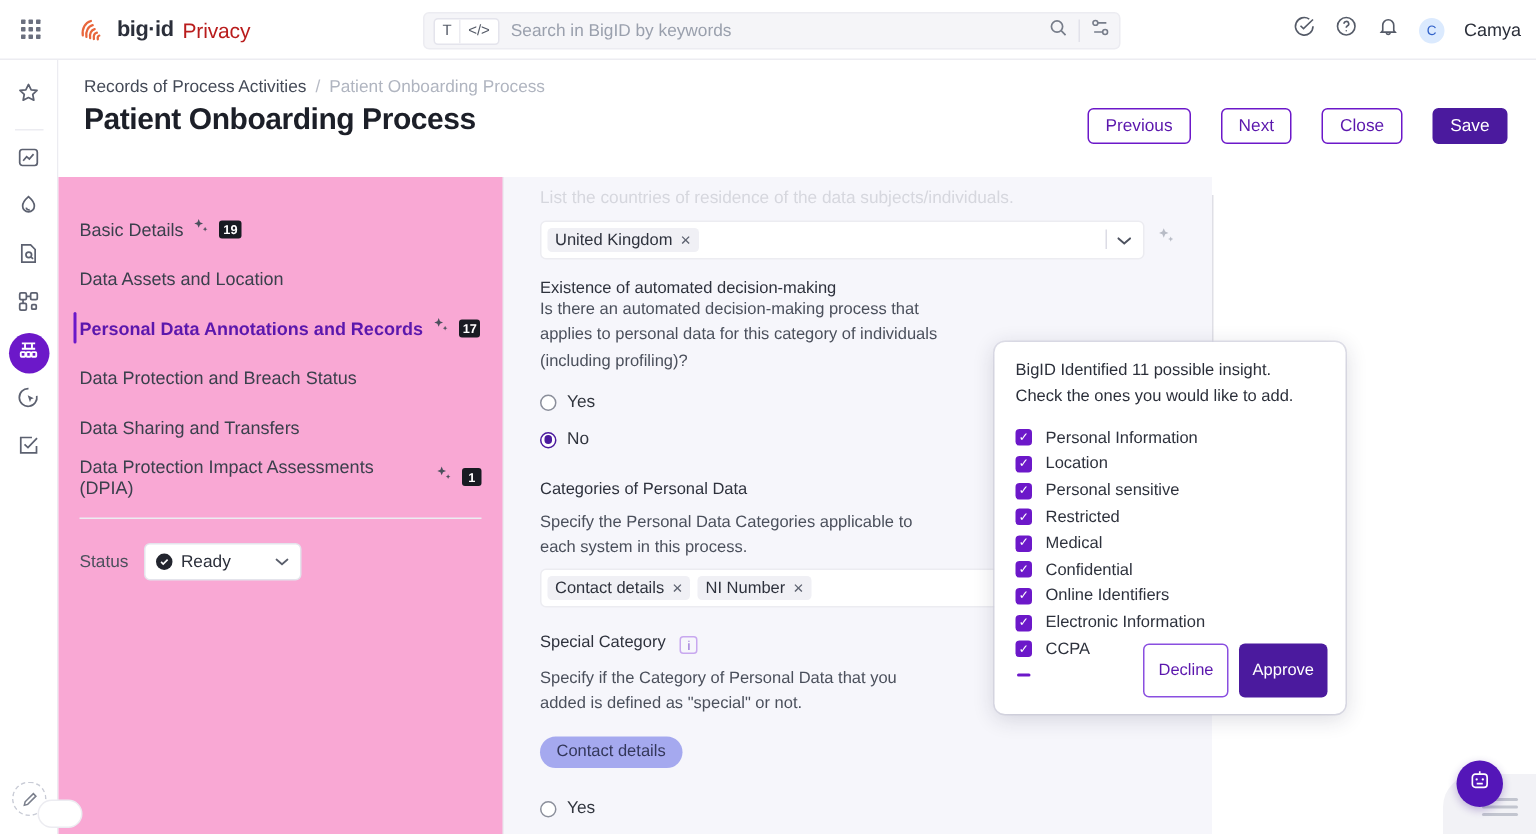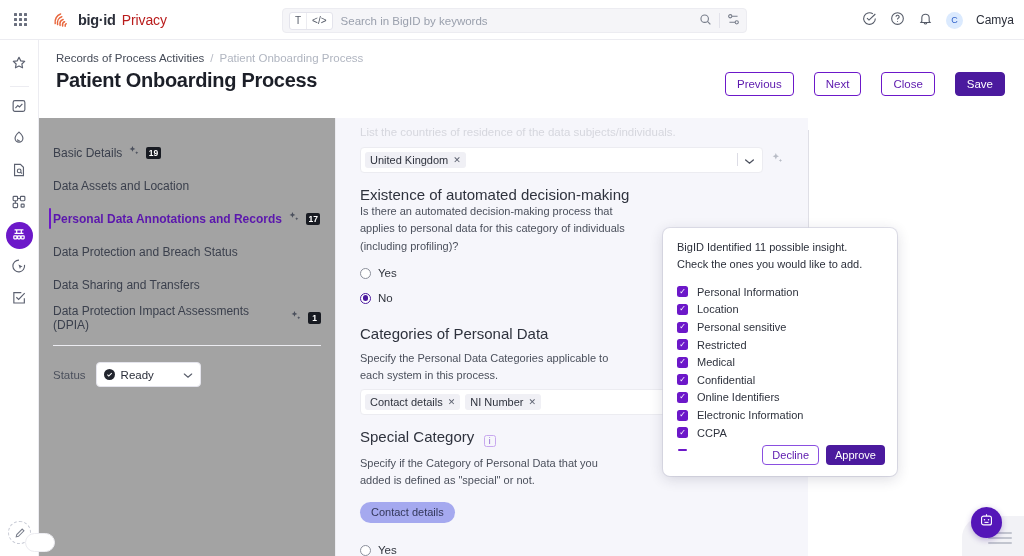--- a/index.html
+++ b/index.html
@@ -87,21 +87,21 @@
   .hdr-actions { position: absolute; right: 19px; top: 32px; display: flex; gap: 20px; }
   .btn {
     height: 24px; padding: 0 11px; border-radius: 4px;
     font-size: 11.5px; display: flex; align-items: center; justify-content: center;
     cursor: pointer; font-family: "Liberation Sans", sans-serif;
   }
   .btn-outline { background: #ffffff; border: 1px solid #6c18c9; color: #5b17ad; }
   .btn-primary { background: #4b1a9e; border: 1px solid #4b1a9e; color: #ffffff; }
 
   
-  .formnav { position: absolute; left: 39px; top: 118px; width: 297px; height: 438px; background: #a3a3a3; border-right: 1px solid #ececf1; }
+  .formnav { position: absolute; left: 39px; top: 118px; width: 297px; height: 438px; background: #f9a8d4; border-right: 1px solid #ececf1; }
   .nav-list { padding: 18px 0 0 0; }
   .nav-row {
     position: relative; padding: 0 14px 0 14px; height: 33px;
     display: flex; align-items: center; gap: 6px; cursor: pointer;
     font-size: 12px; color: #3b404d;
   }
   .nav-row.active { color: #5b17ad; font-weight: bold; }
   .nav-row.active::before {
     content: ""; position: absolute; left: 10px; top: 6px; bottom: 6px; width: 2px; background: #6c18c9; border-radius: 1px;
   }
@@ -118,21 +118,21 @@
     display: flex; align-items: center; gap: 6px; padding: 0 7px; font-size: 11.5px; color: #2b2f3a; cursor: pointer;
   }
   .status-dot { width: 11px; height: 11px; border-radius: 50%; background: #22252e; display: flex; align-items: center; justify-content: center; }
   .status-select .chev { margin-left: auto; color: #5a5f6c; }
 
   
   .mainform { position: absolute; left: 336px; top: 118px; width: 472px; height: 438px; background: #f6f6fb; overflow: hidden; }
   .mf-inner { padding: 0 24px; }
   .fld-label { font-size: 11.5px; color: #3b404d; line-height: 1.55; }
   .fld-label.clipped { color: #d6d7de; margin-top: 4px; }
-  .fld-strong { font-size: 15px; color: #2e323d; }
+  .fld-strong { font-size: 11px; color: #2e323d; }
   .help { font-size: 11px; color: #4b505c; line-height: 1.6; }
   .sel-row { display: flex; align-items: center; gap: 8px; margin: 5px 0 0; }
   .sel-box {
     flex: 1; min-height: 22px; background: #ffffff; border: 1px solid #ececf1; border-radius: 4px;
     display: flex; align-items: center; gap: 5px; padding: 3px 4px; cursor: pointer;
   }
   .chip {
     background: #f0f0f5; border-radius: 3px; height: 16px; padding: 0 5px;
     display: flex; align-items: center; gap: 5px; font-size: 11px; color: #2e323d;
   }
@@ -174,21 +174,21 @@
   .insight-list { padding: 6px 0 0 14px; }
   .ck-row { display: flex; align-items: center; gap: 9px; height: 17.6px; cursor: pointer; }
   .ck {
     width: 11px; height: 11px; border-radius: 2.5px; background: #6c18c9; flex: none;
     display: flex; align-items: center; justify-content: center; color: #fff; font-size: 8px; line-height: 1;
   }
   .ck-lbl { font-size: 11px; color: #2e323d; }
   .ck-row.partial .ck { background: transparent; border: 0; }
   .ck-row.partial .ck i { width: 9px; height: 1.6px; background: #6c18c9; display: block; border-radius: 1px; }
   .insight-foot { position: absolute; right: 12px; bottom: 11px; display: flex; gap: 7px; }
-  .btn-sm { height: 20px; padding: 0 9px; border-radius: 4px; font-size: 11px; display: flex; align-items: center; cursor: pointer; }
+  .btn-sm { height: 36px; padding: 0 9px; border-radius: 4px; font-size: 11px; display: flex; align-items: center; cursor: pointer; }
 
   
   .fab-card {
     position: absolute; right: 0; bottom: 0; width: 62px; height: 40px;
     background: #f2f2f6; border-top-left-radius: 22px; z-index: 3;
   }
   .fab-lines { position: absolute; right: 12px; bottom: 9px; width: 24px; }
   .fab-lines i { display: block; height: 2px; background: #c2c5cf; margin-bottom: 3px; border-radius: 1px; }
   .fab {
     position: absolute; right: 22px; bottom: 18px; width: 31px; height: 31px; border-radius: 50%;

